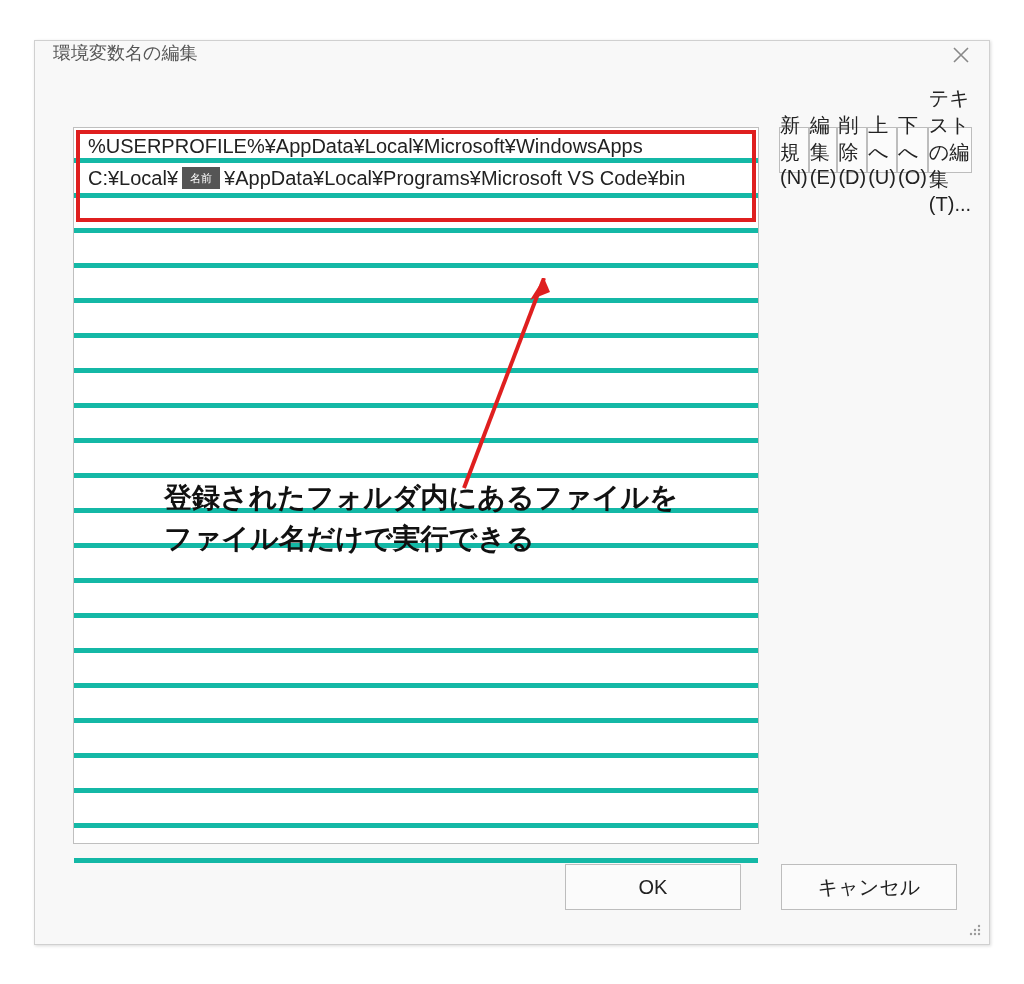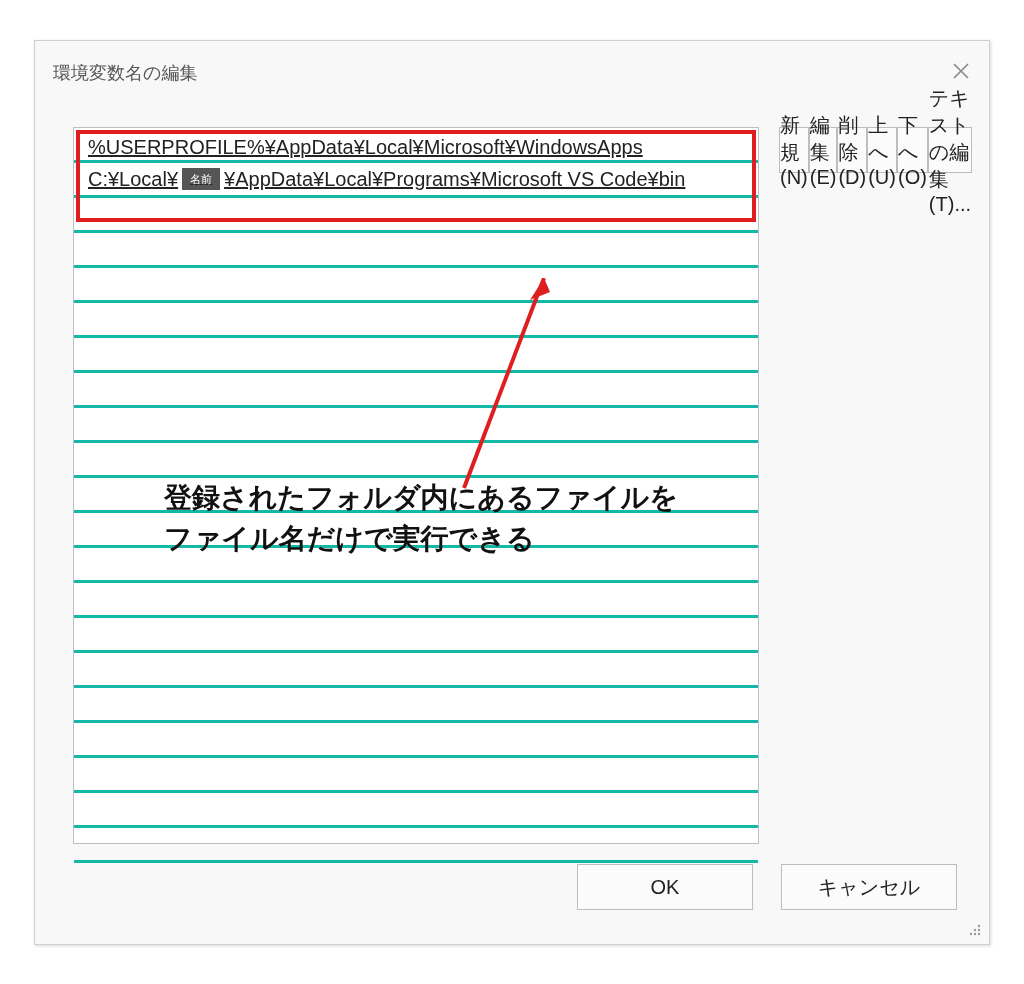--- a/index.html
+++ b/index.html
@@ -14,21 +14,21 @@
     position: absolute;
     left: 34px; top: 40px;
     width: 956px; height: 905px;
     border: 1px solid #d0d0d0;
     background: #f8f8f8;
     box-shadow: 1px 1px 3px rgba(0,0,0,0.15);
   }
   .dialog-titlebar {
     height: 44px;
     display: flex;
-    align-items: flex-end;
+    align-items: flex-start;
     justify-content: space-between;
     padding: 0 14px 0 18px;
     font-size: 18px;
     color: #555;
     background: #f8f8f8;
   }
   .close-x {
     width: 28px; height: 28px;
     display: flex; align-items: center; justify-content: center;
     color: #888;
@@ -39,28 +39,27 @@
     left: 38px; top: 86px; right: 230px; bottom: 100px;
     border: 1px solid #bfbfbf;
     background: #ffffff;
   }
   .path-list {
     position: absolute;
     left: 0; right: 0; top: 0; bottom: 0;
   }
   .path-row {
     height: 35px;
-    border-bottom: 3px solid #14b8a6;
+    border-bottom: 5px solid #14b8a6;
     padding: 0 14px;
     font-size: 20px;
     color: #222;
     display: flex;
     align-items: center;
     white-space: nowrap;
-    text-decoration: underline;
   }
   .path-row.first { padding-top: 6px; }
   .name-chip {
     display: inline-flex;
     align-items: center;
     justify-content: center;
     background: #555;
     color: #fff;
     font-size: 11px;
     padding: 2px 8px;
@@ -111,21 +110,21 @@
     cursor: default;
     user-select: none;
   }
   .gap-s  { height: 20px; }
   .gap-l  { height: 68px; }
   
   .footer-buttons {
     position: absolute;
     right: 32px; bottom: 34px;
     display: flex;
-    gap: 28px;
+    gap: 40px;
   }
   .footer-buttons .btn { width: 176px; }
   .resize-grip {
     position: absolute;
     right: 6px; bottom: 6px;
     width: 18px; height: 18px;
   }
   .resize-grip svg { width: 18px; height: 18px; }
 </style>
 </head>

